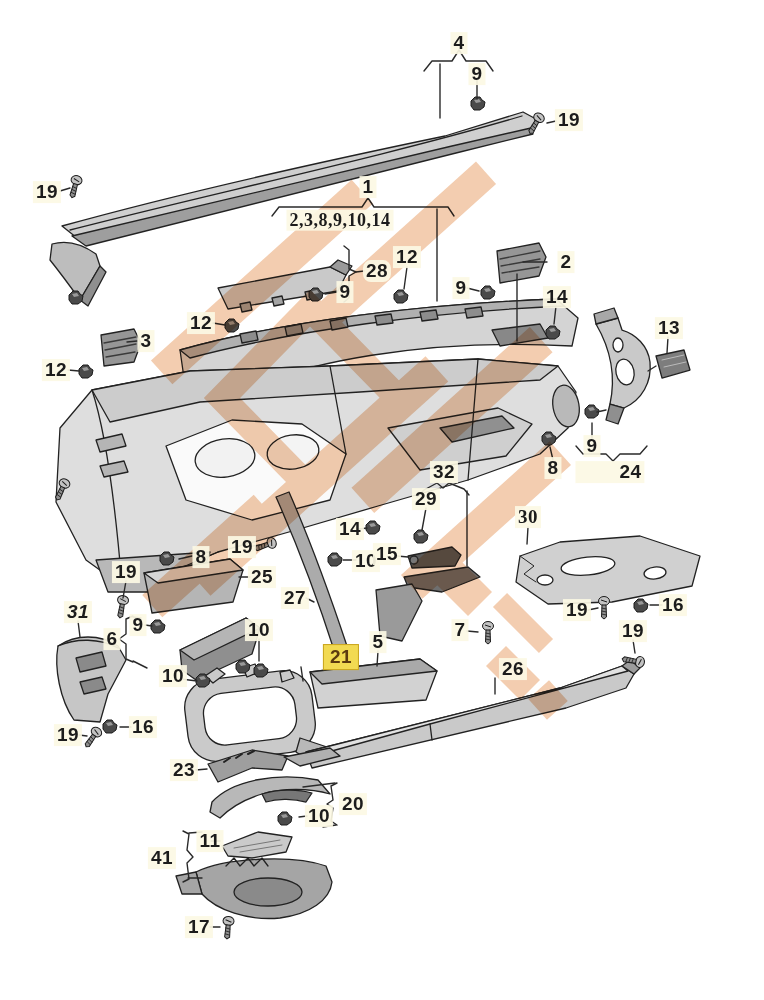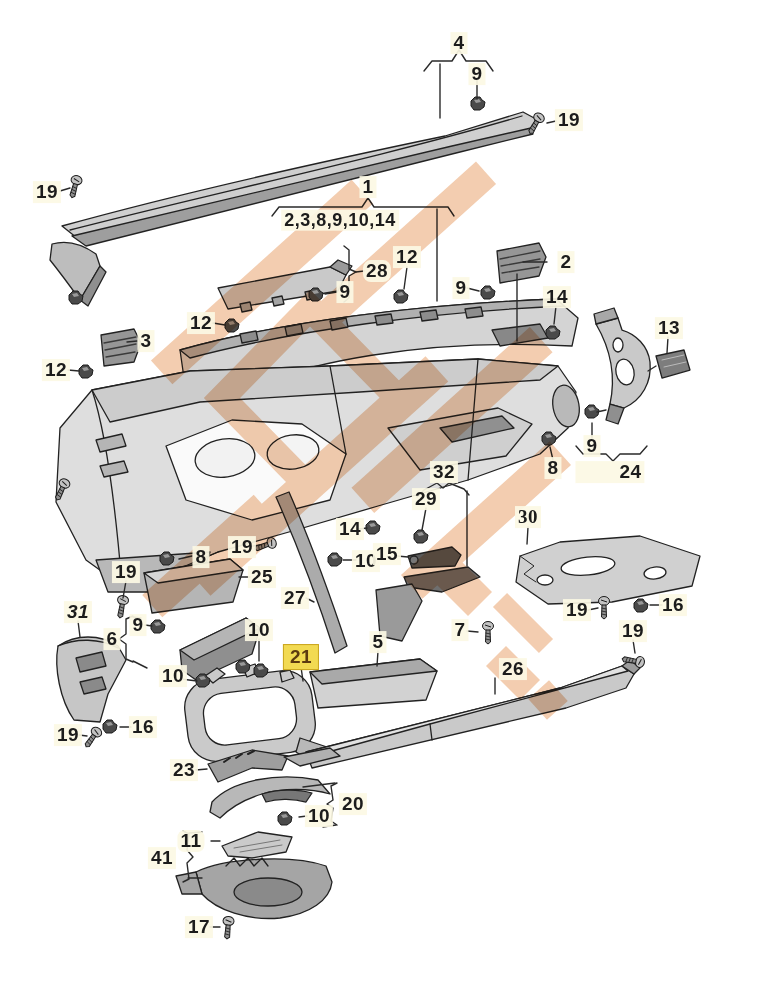--- a/index.html
+++ b/index.html
@@ -4,21 +4,21 @@
 <style>
   html,body{margin:0;padding:0;background:#ffffff;}
   .stage{position:relative;width:764px;height:1000px;background:#ffffff;overflow:hidden;
          font-family:"Liberation Sans",sans-serif;}
   .stage svg{position:absolute;left:0;top:0;}
   #label-layer{position:absolute;left:0;top:0;width:100%;height:100%;}
   .lbl{position:absolute;transform:translate(-50%,-50%);
        font:700 19px "Liberation Sans",sans-serif;color:#1c1c1c;
        background:rgba(252,248,228,0.92);padding:0 3px;line-height:1.15;
        white-space:nowrap;letter-spacing:0.5px;}
-  .lbl.hl{background:#F2DA52;border:1px solid #C9A51F;color:#5c3a10;padding:1px 6px;}
+  .lbl.hl{background:#F2DA52;border:1px solid #C9A51F;color:#5c3a10;padding:1px 6px;margin-left:40px;}
   .lbl.small{font-size:18px;}
 </style>
 </head>
 <body>
 
 <div class="stage">
   <svg id="art-svg" width="764" height="1000" viewBox="0 0 764 1000">
     <defs>
       <symbol id="sym-clip" overflow="visible">
         <path d="M-7,-3 L-3,-7 L2,-7 L4,-4 L7,-2 L6,3 L2,6 L-4,6 L-7,2 Z" fill="#4a4a4a" stroke="#1d1d1d" stroke-width="1"></path>
@@ -288,21 +288,21 @@
       <rect x="-14" y="-14" width="28" height="28" transform="translate(548,700) rotate(-42)"></rect>
     </g>
   </svg>
 
   <div id="label-layer">
       <div class="lbl" style="left: 459px; top: 43px;">4</div>
       <div class="lbl" style="left: 477px; top: 74px;">9</div>
       <div class="lbl" style="left: 569px; top: 120px;">19</div>
       <div class="lbl" style="left: 47px; top: 192px;">19</div>
       <div class="lbl" style="left: 368px; top: 187px;">1</div>
-      <div class="lbl small" style="left: 340px; top: 220px;">2,3,8,9,10,14</div>
+      <div class="lbl small" style="left: 340px; top: 220px; font-family: Liberation Serif, serif;">2,3,8,9,10,14</div>
       <div class="lbl" style="left: 377px; top: 271px; border-radius: 8px;">28</div>
       <div class="lbl" style="left: 407px; top: 257px;">12</div>
       <div class="lbl" style="left: 566px; top: 262px;">2</div>
       <div class="lbl" style="left: 345px; top: 292px;">9</div>
       <div class="lbl" style="left: 461px; top: 288px;">9</div>
       <div class="lbl" style="left: 557px; top: 297px;">14</div>
       <div class="lbl" style="left: 201px; top: 323px;">12</div>
       <div class="lbl" style="left: 669px; top: 328px;">13</div>
       <div class="lbl" style="left: 146px; top: 341px;">3</div>
       <div class="lbl" style="left: 56px; top: 370px;">12</div>
@@ -330,17 +330,17 @@
       <div class="lbl" style="left: 633px; top: 631px;">19</div>
       <div class="lbl" style="left: 173px; top: 676px;">10</div>
       <div class="lbl hl" style="left: 301px; top: 657px;">21</div>
       <div class="lbl" style="left: 378px; top: 642px;">5</div>
       <div class="lbl" style="left: 496px; top: 669px; margin-left: 17px;">26</div>
       <div class="lbl" style="left: 143px; top: 727px;">16</div>
       <div class="lbl" style="left: 68px; top: 735px;">19</div>
       <div class="lbl" style="left: 184px; top: 770px;">23</div>
       <div class="lbl" style="left: 353px; top: 804px;">20</div>
       <div class="lbl" style="left: 319px; top: 816px;">10</div>
-      <div class="lbl" style="left: 191px; top: 841px; border-radius: 7px;">11</div>
+      <div class="lbl" style="left: 210px; top: 841px;">11</div>
       <div class="lbl" style="left: 162px; top: 858px;">41</div>
       <div class="lbl" style="left: 199px; top: 927px;">17</div>
     </div>
 </div>
 
 </body></html>

